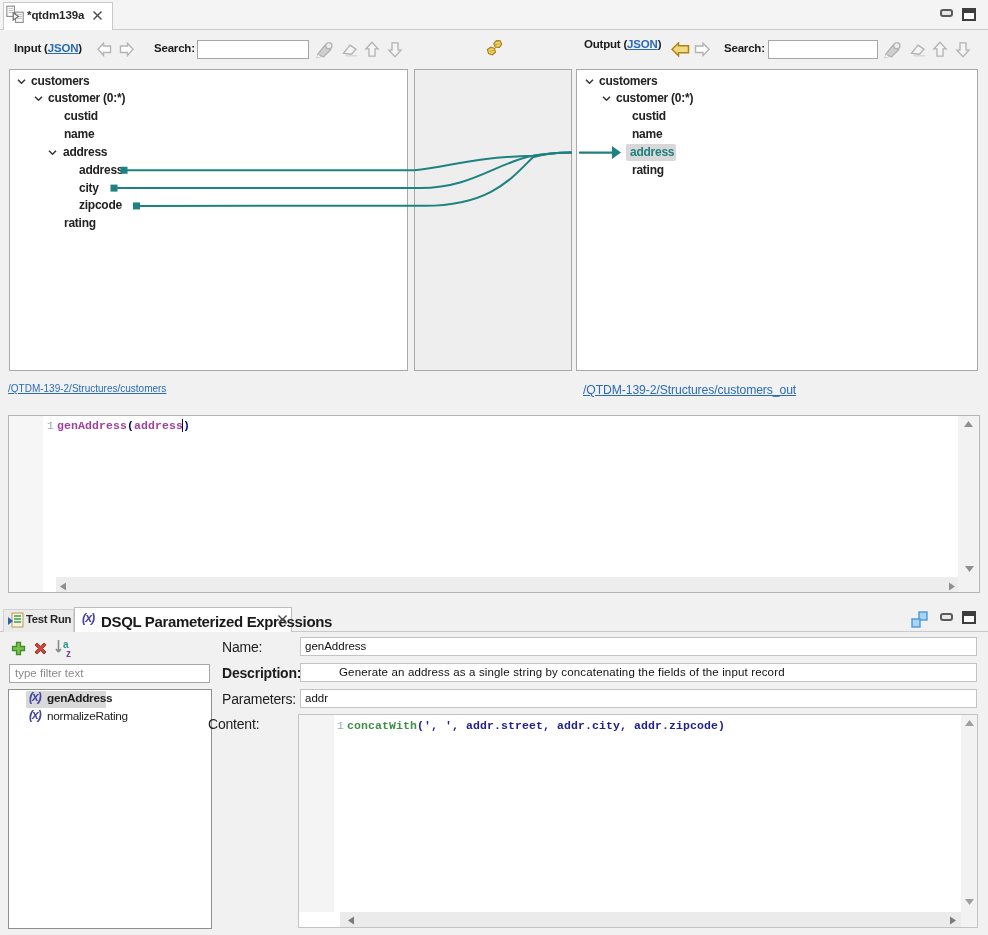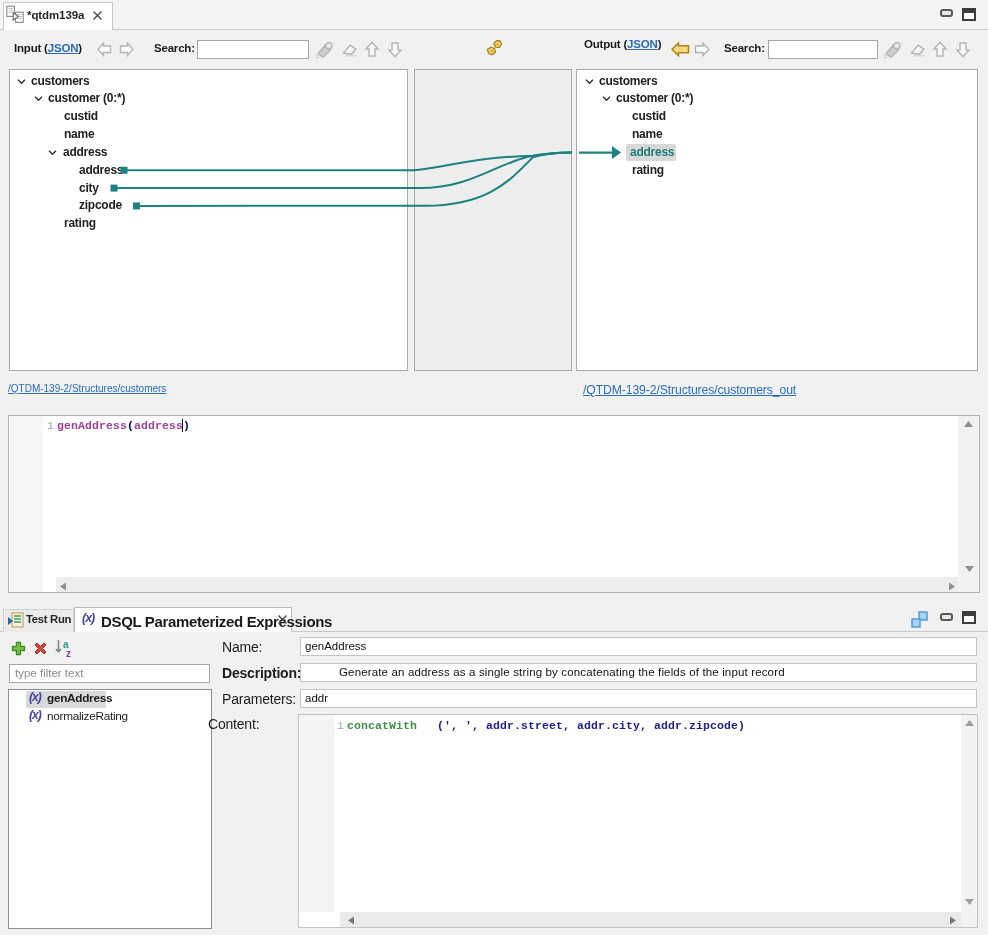--- a/index.html
+++ b/index.html
@@ -200,21 +200,21 @@
 <div class="abs" style="left:300px;top:637px;width:677px;height:19px;background:#fff;border:1px solid #c4c4c4;"></div>
 <div class="abs" style="left:305px;top:640px;font-size:11.5px;color:#111;">genAddress</div>
 <div class="abs" style="left:300px;top:663px;width:677px;height:19px;background:#fff;border:1px solid #c4c4c4;"></div>
 <div class="abs" style="left:305px;top:666px;font-size:11.5px;color:#111;letter-spacing:0.15px;margin-left:34px;">Generate an address as a single string by concatenating the fields of the input record</div>
 <div class="abs" style="left:300px;top:689px;width:677px;height:19px;background:#fff;border:1px solid #c4c4c4;"></div>
 <div class="abs" style="left:305px;top:692px;font-size:11.5px;color:#111;">addr</div>
 
 <div class="abs" style="left:298px;top:714px;width:680px;height:214px;background:#fff;border:1px solid #c4c4c4;"></div>
 <div class="abs" style="left:299px;top:715px;width:35px;height:197px;background:#f4f4f4;"></div>
 <div class="abs mono" style="left:337px;top:719px;color:#9aa6b6;font-weight:400;">1</div>
-<div class="abs mono" style="left:347px;top:719px;"><span style="color:#3f8e49;">concatWith</span><span style="color:#202090;padding-left:20px;">(', ', addr.street, addr.city, addr.zipcode)</span></div>
+<div class="abs mono" style="left:347px;top:719px;"><span style="color:#3f8e49;">concatWith</span><span style="color:#202090;">(', ', addr.street, addr.city, addr.zipcode)</span></div>
 <div class="abs" style="left:961px;top:715px;width:16px;height:212px;background:#f2f2f2;"></div>
 <svg class="abs" style="left:964px;top:719px;" width="11" height="8">
     <path d="M5.5 1 L10 7 L1 7 Z" fill="#9f9f9f"></path>
   </svg>
 <svg class="abs" style="left:964px;top:898px;" width="11" height="8">
     <path d="M5.5 7 L10 1 L1 1 Z" fill="#9f9f9f"></path>
   </svg>
 <div class="abs" style="left:340px;top:912px;width:621px;height:15px;background:#ebebeb;"></div>
 <svg class="abs" style="left:347px;top:916px;" width="8" height="9">
     <path d="M7 0.5 L1 4.5 L7 8.5 Z" fill="#7a7a7a"></path>

